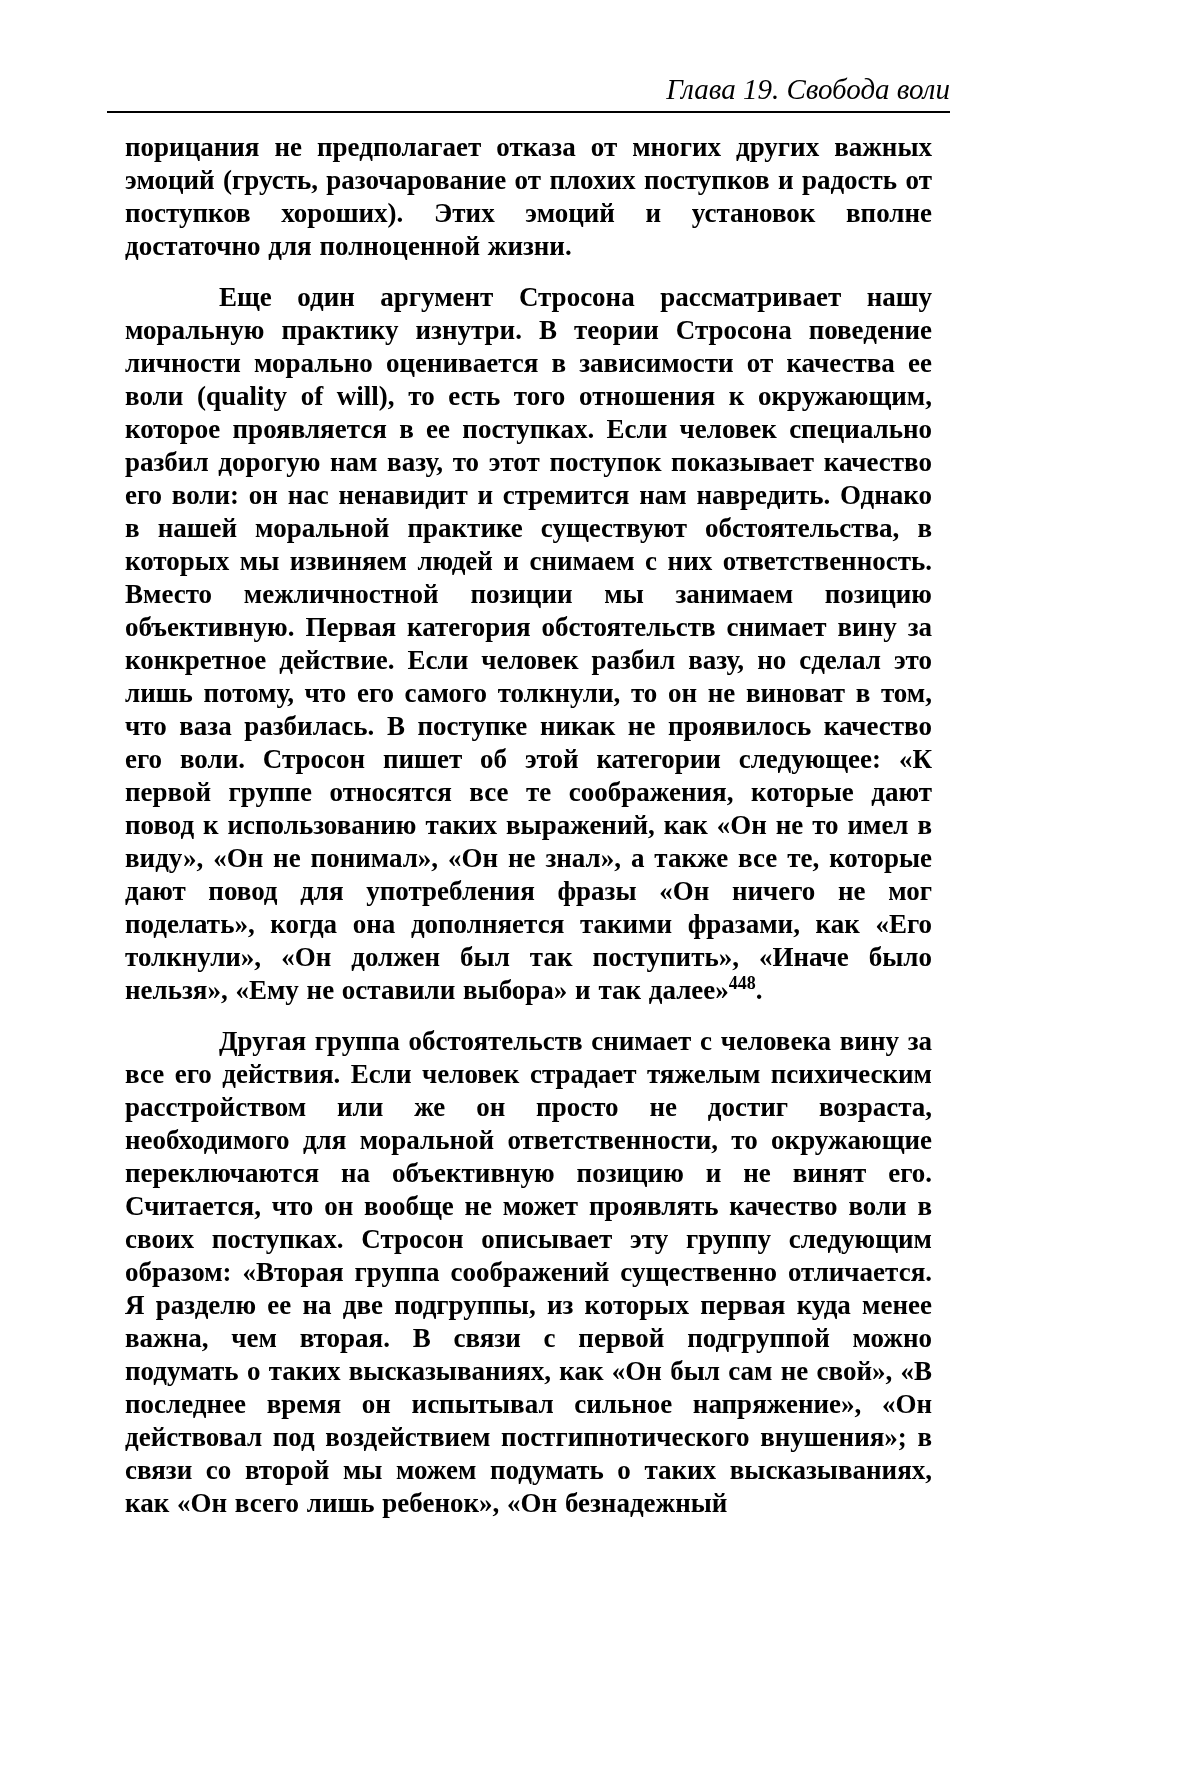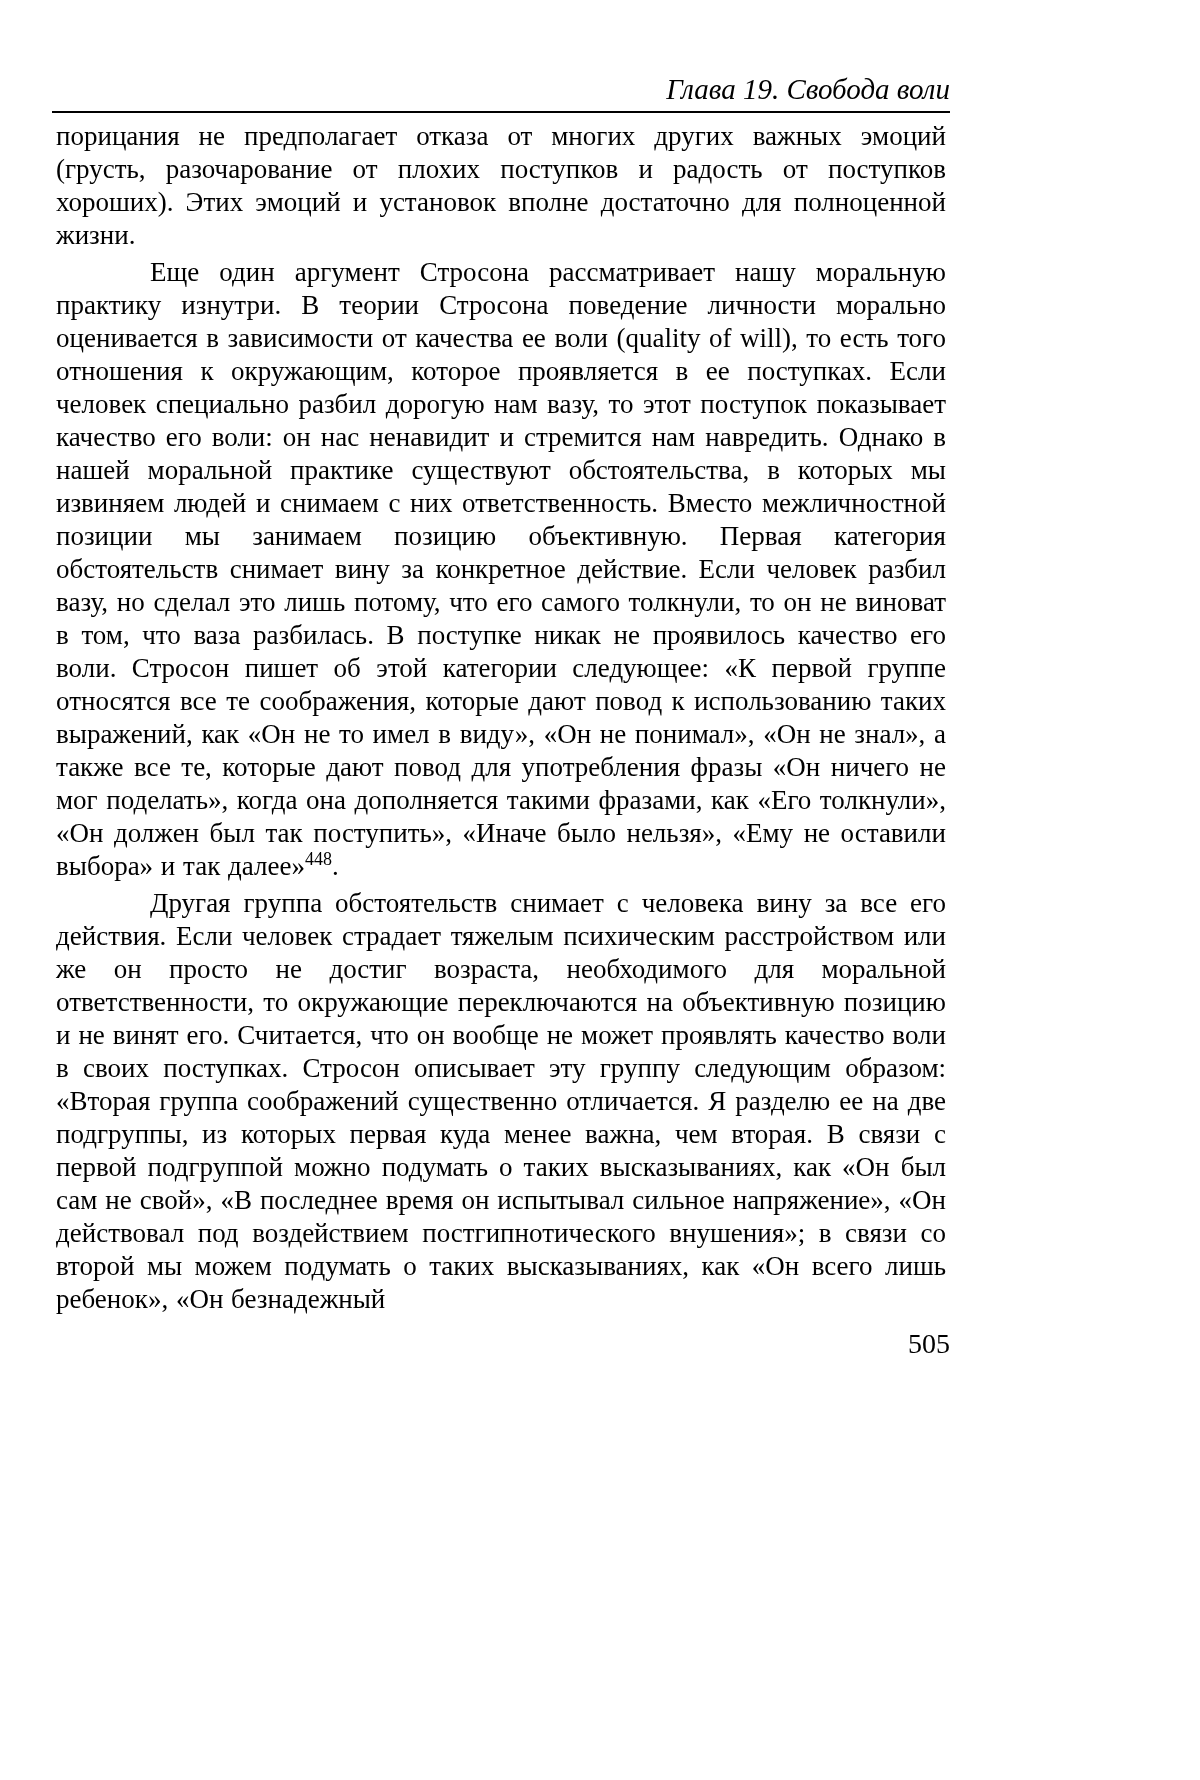--- a/index.html
+++ b/index.html
@@ -9,37 +9,38 @@
     background: #ffffff;
     color: #000000;
     font-family: "Liberation Serif", serif;
     position: relative;
     overflow: hidden;
   }
   .page {
     position: absolute;
     inset: 0;
     box-sizing: border-box;
-    padding: 72px 250px 0 52px;
+    padding: 72px 250px 0 107px;
   }
   .running-header {
     font-style: italic;
     font-size: 29px;
     line-height: 34px;
     text-align: right;
     padding-bottom: 5px;
     border-bottom: 2px solid #000000;
   }
   .body-text { margin-top: 7px; }
   p.para {
-    margin: 4px;
+    margin: 18px;
     font-size: 27px;
     line-height: 33px;
     text-align: justify;
     word-spacing: 1px;
+    font-weight: bold;
   }
   p.indent { text-indent: 94px; }
   sup.fn-ref {
     font-size: 18px;
     line-height: 0;
   }
   .footnote-block { margin-top: 26px; }
   .footnote-rule {
     width: 368px;
     height: 0;
@@ -72,15 +73,14 @@
 
     <p class="para">порицания не предполагает отказа от многих других важных эмоций (грусть, разочарование от плохих поступков и радость от поступков хороших). Этих эмоций и установок вполне достаточно для полноценной жизни.</p>
 
     <p class="para indent"><span>Еще один аргумент Стросона рассматривает нашу моральную практику изнутри. В теории Стросона поведение личности морально оценивается в зависимости от качества ее воли (quality of will), то есть того отношения к окружающим, которое проявляется в ее поступках. Если человек специально разбил дорогую нам вазу, то этот поступок показывает качество его воли: он нас ненавидит и стремится нам навредить. Однако в нашей моральной практике существуют обстоятельства, в которых мы извиняем людей и снимаем с них ответственность. Вместо межличностной позиции мы занимаем позицию объективную. Первая категория обстоятельств снимает вину за конкретное действие. Если человек разбил вазу, но сделал это лишь потому, что его самого толкнули, то он не виноват в том, что ваза разбилась. В поступке никак не проявилось качество его воли. Стросон пишет об этой категории следующее: «К первой группе относятся все те соображения, которые дают повод к использованию таких выражений, как «Он не то имел в виду», «Он не понимал», «Он не знал», а также все те, которые дают повод для употребления фразы «Он ничего не мог поделать», когда она дополняется такими фразами, как «Его толкнули», «Он должен был так поступить», «Иначе было нельзя», «Ему не оставили выбора» и так далее»</span><sup class="fn-ref">448</sup><span>.</span></p>
 
     <p class="para indent">Другая группа обстоятельств снимает с человека вину за все его действия. Если человек страдает тяжелым психическим расстройством или же он просто не достиг возраста, необходимого для моральной ответственности, то окружающие переключаются на объективную позицию и не винят его. Считается, что он вообще не может проявлять качество воли в своих поступках. Стросон описывает эту группу следующим образом: «Вторая группа соображений существенно отличается. Я разделю ее на две подгруппы, из которых первая куда менее важна, чем вторая. В связи с первой подгруппой можно подумать о таких высказываниях, как «Он был сам не свой», «В последнее время он испытывал сильное напряжение», «Он действовал под воздействием постгипнотического внушения»; в связи со второй мы можем подумать о таких высказываниях, как «Он всего лишь ребенок», «Он безнадежный</p>
 
   </div>
 
 
-  <div class="page-number">505</div>
 
 </div>
 
 </body></html>

